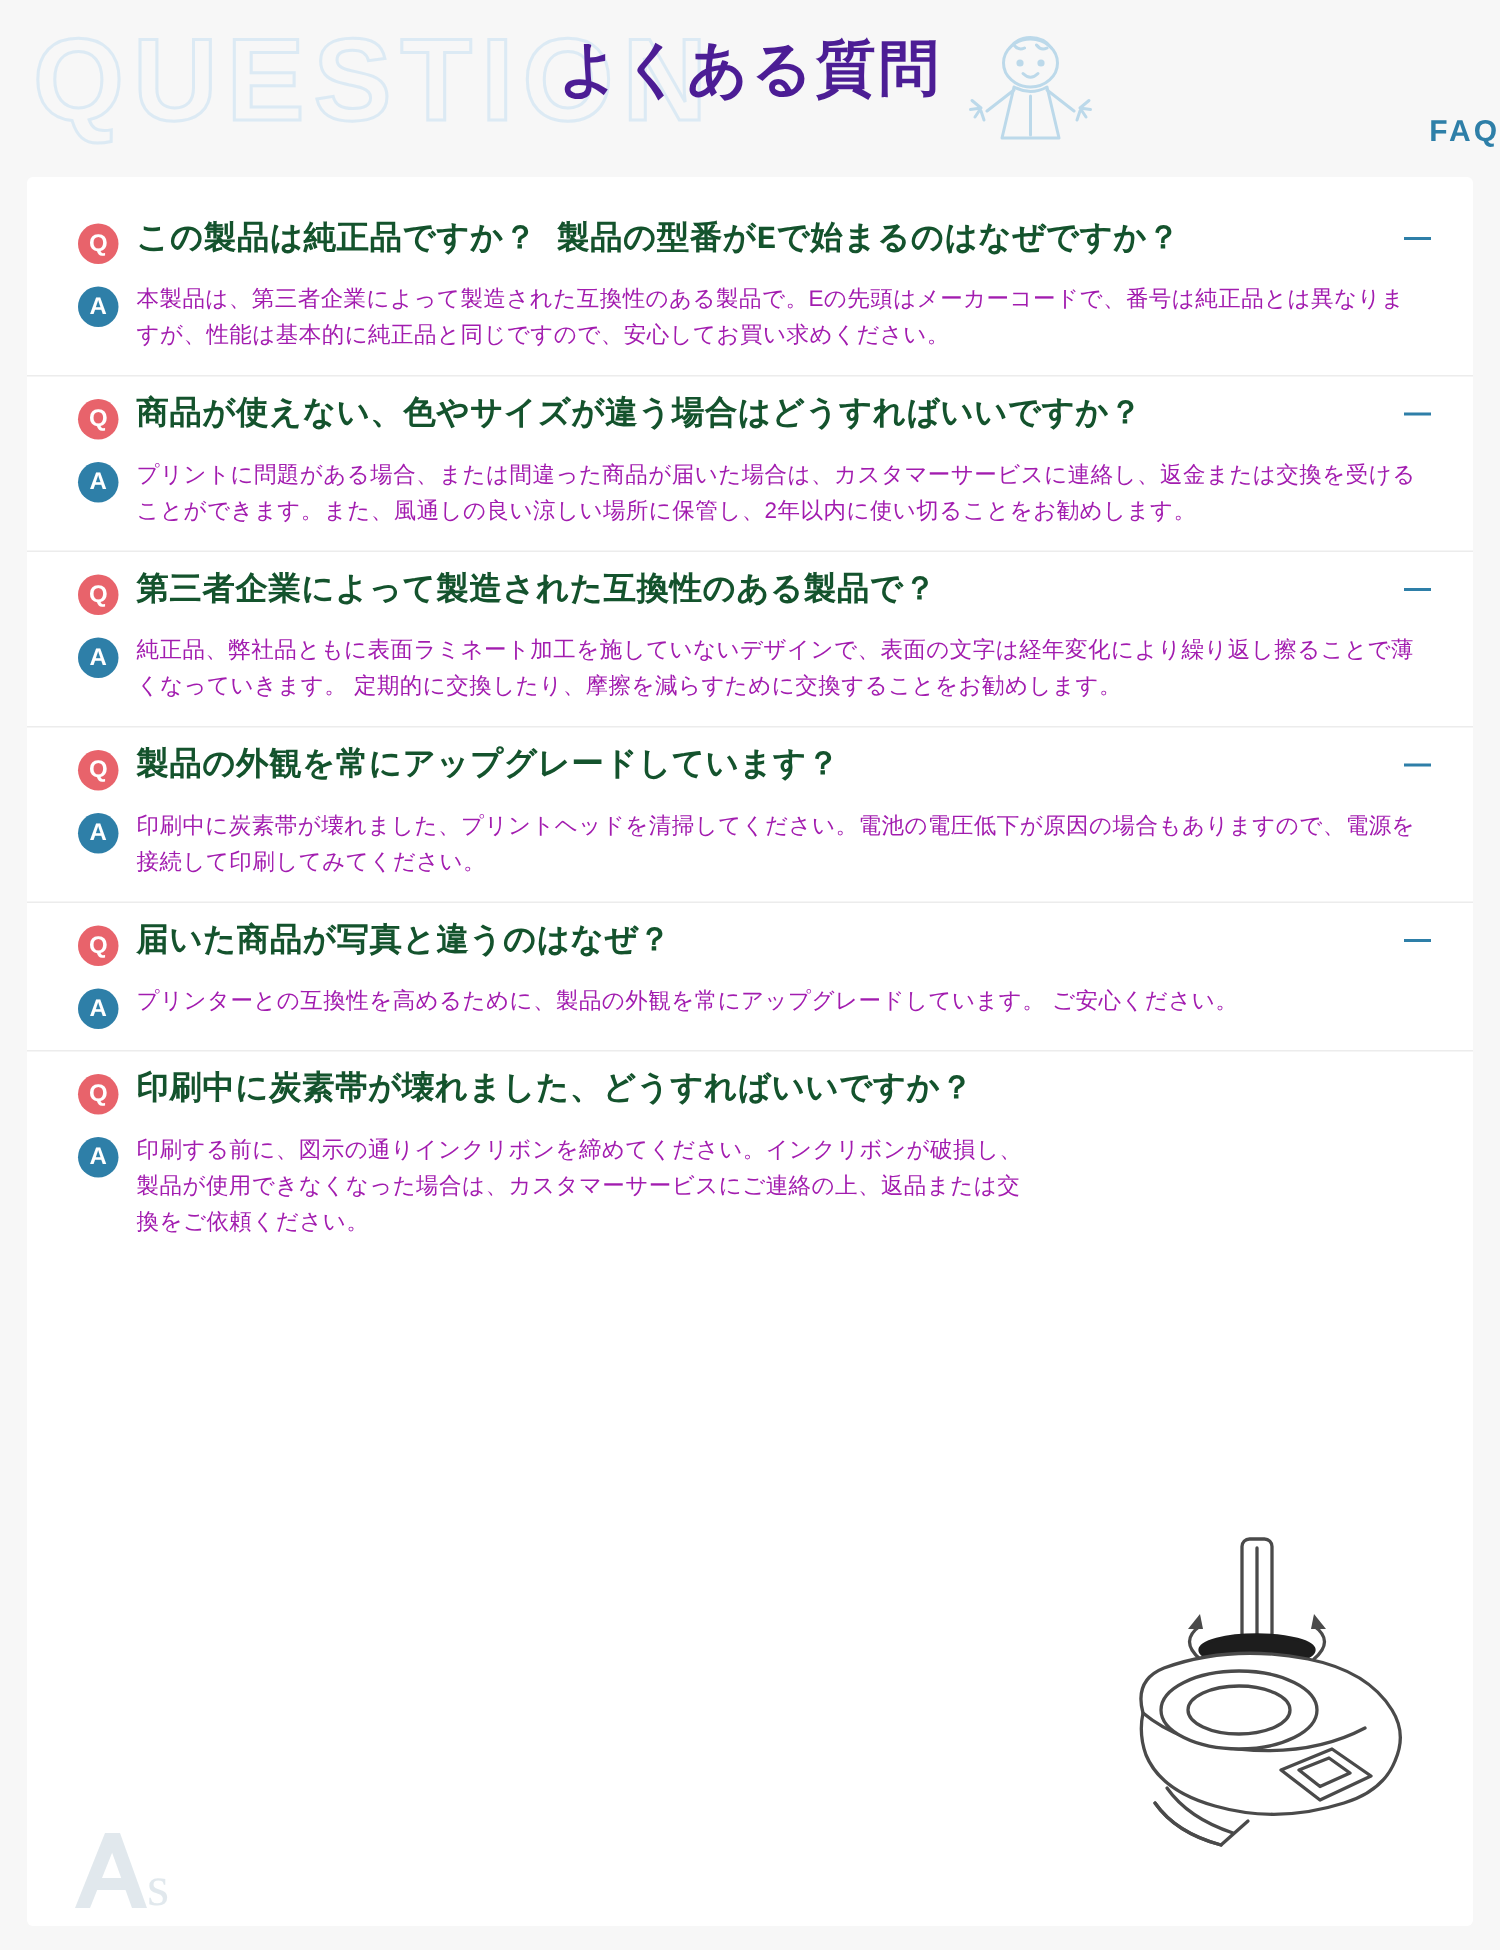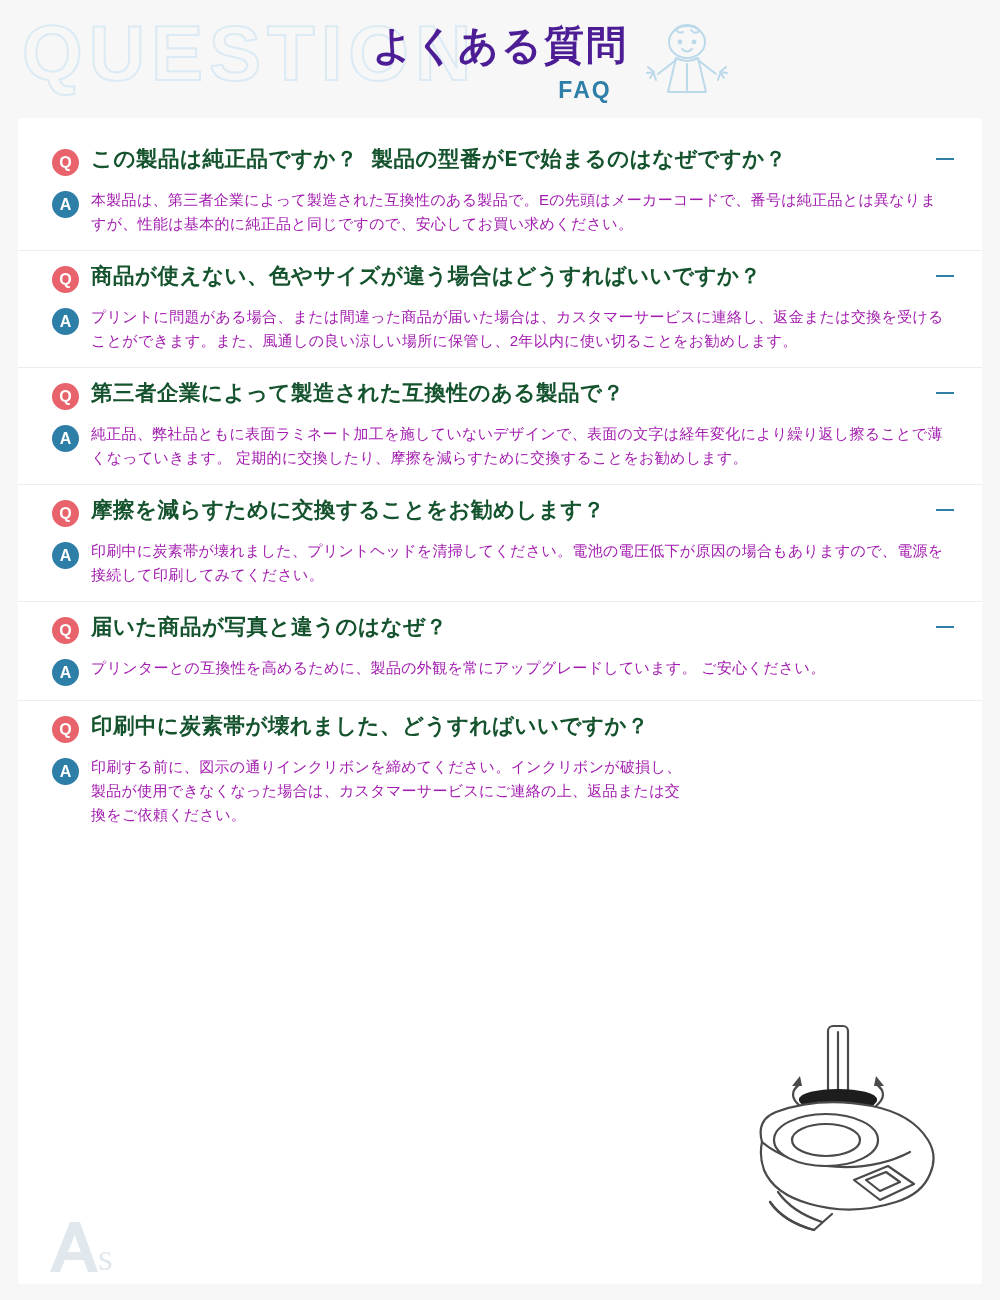--- a/index.html
+++ b/index.html
@@ -44,25 +44,26 @@
     text-align: center;
   }
   .header-title {
     font-size: 40px;
     color: #4c1d95;
     letter-spacing: 2px;
     font-weight: bold;
   }
   .header-sub {
     margin-top: 4px;
-    font-size: 23px;
+    font-size: 20px;
     font-weight: bold;
     color: #2e7fa8;
     letter-spacing: 2px;
     padding-left: 170px;
+    text-align: right;
   }
   .mascot {
     position: absolute;
     right: 258px;
     top: 20px;
     width: 110px;
     height: 90px;
   }
 
   
@@ -224,21 +225,21 @@
         <div class="a-row">
           <div class="badge badge-a">A</div>
           <div class="a-text">純正品、弊社品ともに表面ラミネート加工を施していないデザインで、表面の文字は経年変化により繰り返し擦ることで薄くなっていきます。 定期的に交換したり、摩擦を減らすために交換することをお勧めします。</div>
         </div>
       </div>
 
       <div class="faq-item">
         <div class="minus"></div>
         <div class="q-row">
           <div class="badge badge-q">Q</div>
-          <div class="q-text">摩擦を減らすために交換することをお勧めします？</div>
+          <div class="q-text">製品の外観を常にアップグレードしています？</div>
         </div>
         <div class="a-row">
           <div class="badge badge-a">A</div>
           <div class="a-text">印刷中に炭素帯が壊れました、プリントヘッドを清掃してください。電池の電圧低下が原因の場合もありますので、電源を接続して印刷してみてください。</div>
         </div>
       </div>
 
       <div class="faq-item">
         <div class="minus"></div>
         <div class="q-row">

